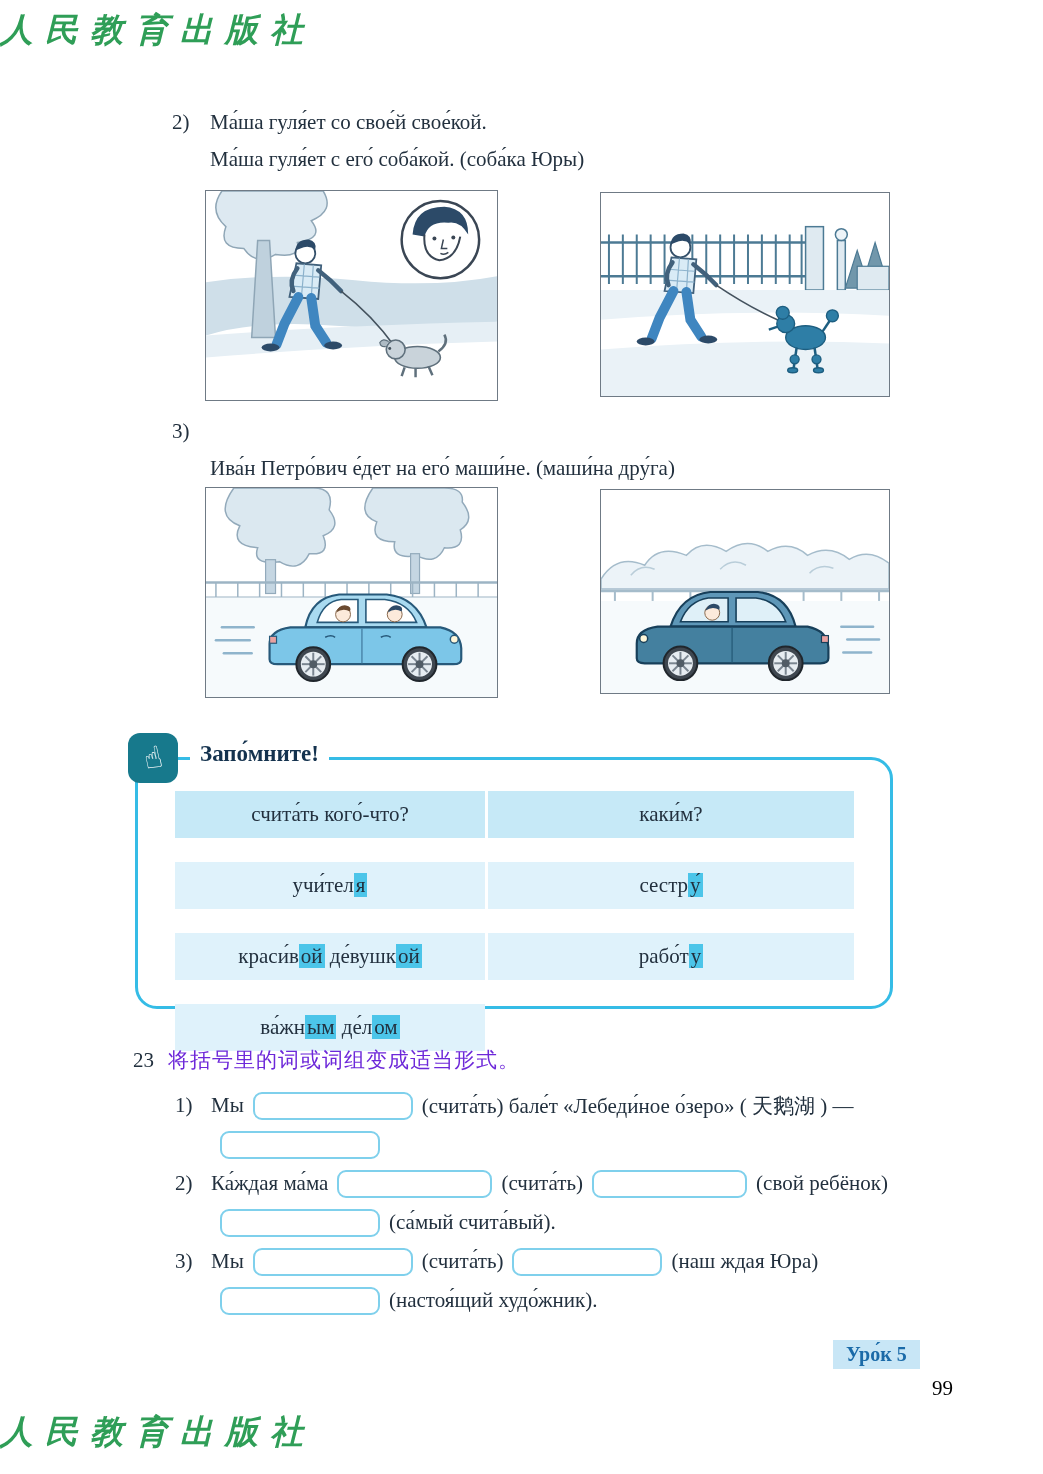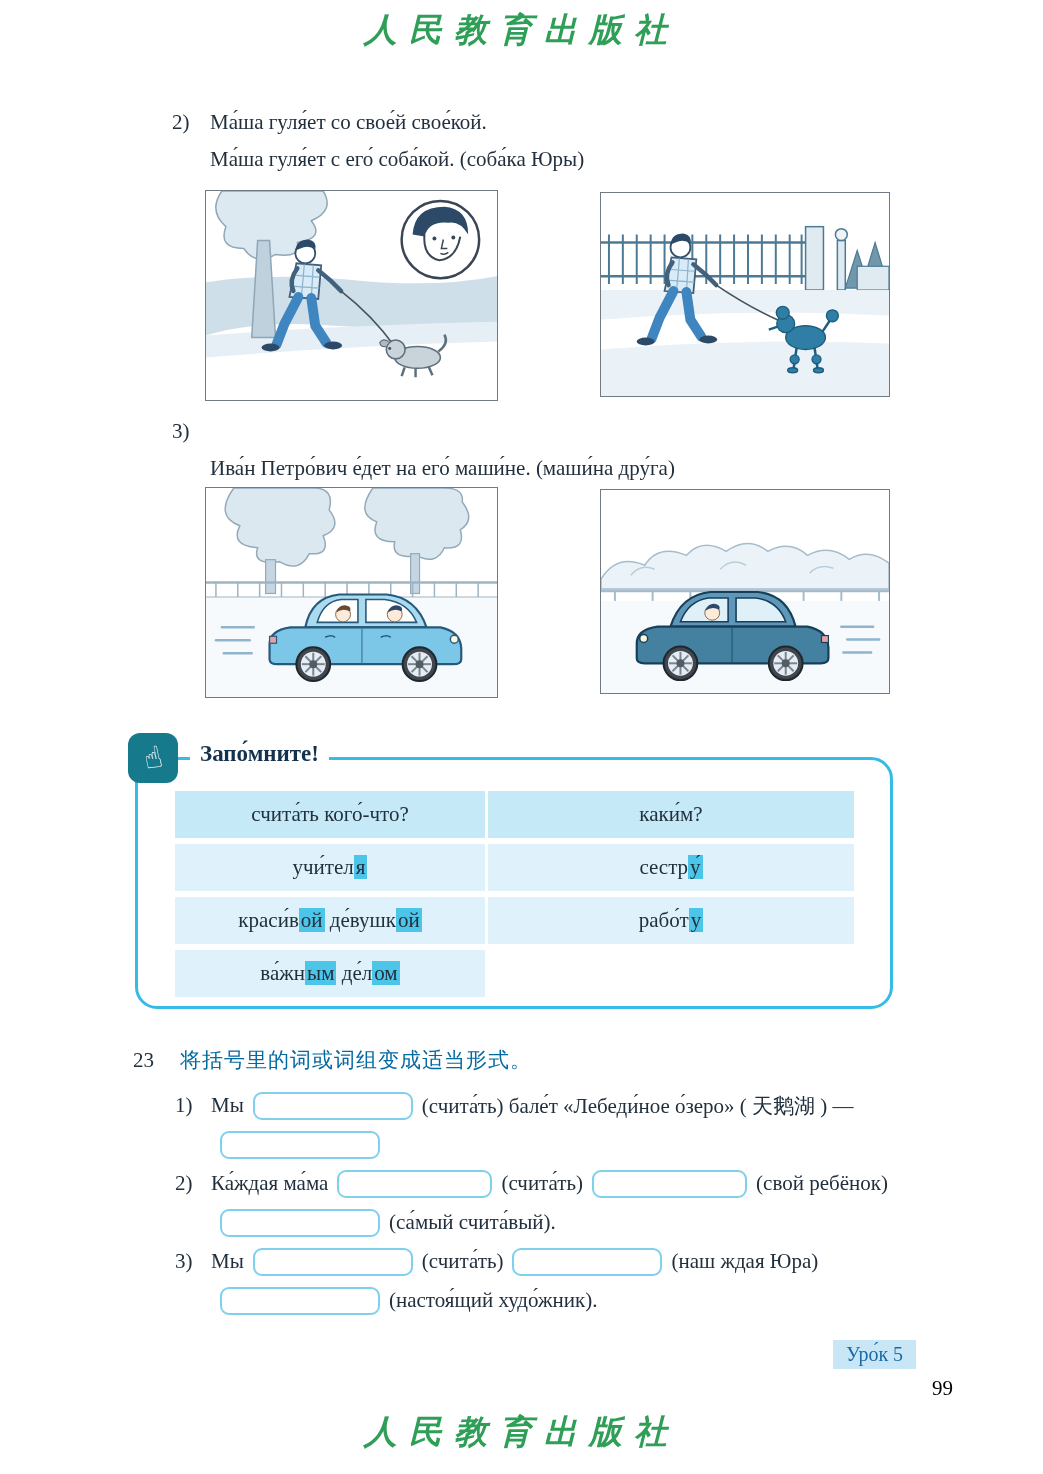--- a/index.html
+++ b/index.html
@@ -1,21 +1,21 @@
 <!DOCTYPE html>
 <html><head>
 <meta charset="utf-8">
 <style>
   *{box-sizing:border-box}
   html,body{margin:0;padding:0;background:#ffffff}
   .page{position:relative;width:1043px;height:1474px;background:#fff;
         font-family:"Liberation Serif","DejaVu Serif",serif;color:#22303e;overflow:hidden}
 
   
-  .logo{position:absolute;left:0;width:100%;text-align:center;color:#2f9e57;
+  .logo{position:absolute;left:0;width:100%;color:#2f9e57;
         font-weight:bold;font-style:italic;font-size:33px;letter-spacing:12px;
         font-family:"DejaVu Sans",sans-serif}
   .logo.top{top:8px}
   .logo.bottom{top:1410px}
 
   
   .sentence-block{position:absolute;left:172px;font-size:21px;line-height:37px}
   .sent-line{display:flex}
   .sent-num{width:38px;flex:none}
 
@@ -27,38 +27,38 @@
 
   
   .remember-box{position:absolute;left:135px;top:757px;width:758px;height:252px;
                 border:3px solid #35bce6;border-radius:22px}
   .hand-icon{position:absolute;left:-10px;top:-27px;width:50px;height:50px;border-radius:12px;
              background:#17798c;display:flex;align-items:center;justify-content:center}
   .hand-icon span{color:#fff;font-size:30px;font-family:"DejaVu Sans",sans-serif;
                   transform:rotate(-12deg);line-height:1}
   .remember-title{position:absolute;left:52px;top:-19px;background:#fff;padding:0 10px;
                   font-size:23px;font-weight:bold;color:#14324e}
-  .rem-table{margin:31px 36px 0 37px;display:grid;grid-template-columns:310px 1fr;gap:6px 3px}
+  .rem-table{margin:31px 36px 0 37px;display:grid;grid-template-columns:310px 1fr;gap:24px 3px}
   .tcell{height:47px;line-height:47px;text-align:center;font-size:21px;background:#dff2fb;overflow:hidden}
   .tcell.th{background:#c6e9f7}
   .hl{background:#4cc5e9;padding:0 2px}
 
   
   .exercise{position:absolute;left:133px;top:1046px;width:860px;font-size:21px}
-  .ex-head{display:flex;gap:26px;align-items:baseline}
-  .ex-instruction{color:#0369a1;letter-spacing:1px}
+  .ex-head{display:flex;gap:14px;align-items:baseline}
+  .ex-instruction{color:#6d28d9;letter-spacing:1px}
   .ex-items{margin-top:12px;padding-left:42px}
   .ex-line{display:flex;align-items:center;min-height:39px;white-space:nowrap}
   .ex-num{width:36px;flex:none}
   .blank{height:28px;width:155px;border:2px solid #7fd0ec;border-radius:9px;background:#fff;margin:0 9px;flex:none}
   .ex-text{white-space:nowrap}
 
   
   .lesson-badge{position:absolute;left:833px;top:1340px;background:#c8e6f6;color:#1a6aa8;
-                font-weight:normal;font-size:20px;padding:3px 13px}
+                font-weight:bold;font-size:20px;padding:3px 13px}
   .page-number{position:absolute;left:932px;top:1376px;font-size:21px;color:#000000}
 </style>
 </head>
 <body>
 
 <div class="page">
 
   <div class="logo top">人民教育出版社</div>
 
   <section class="sentence-block" style="top:104px">

